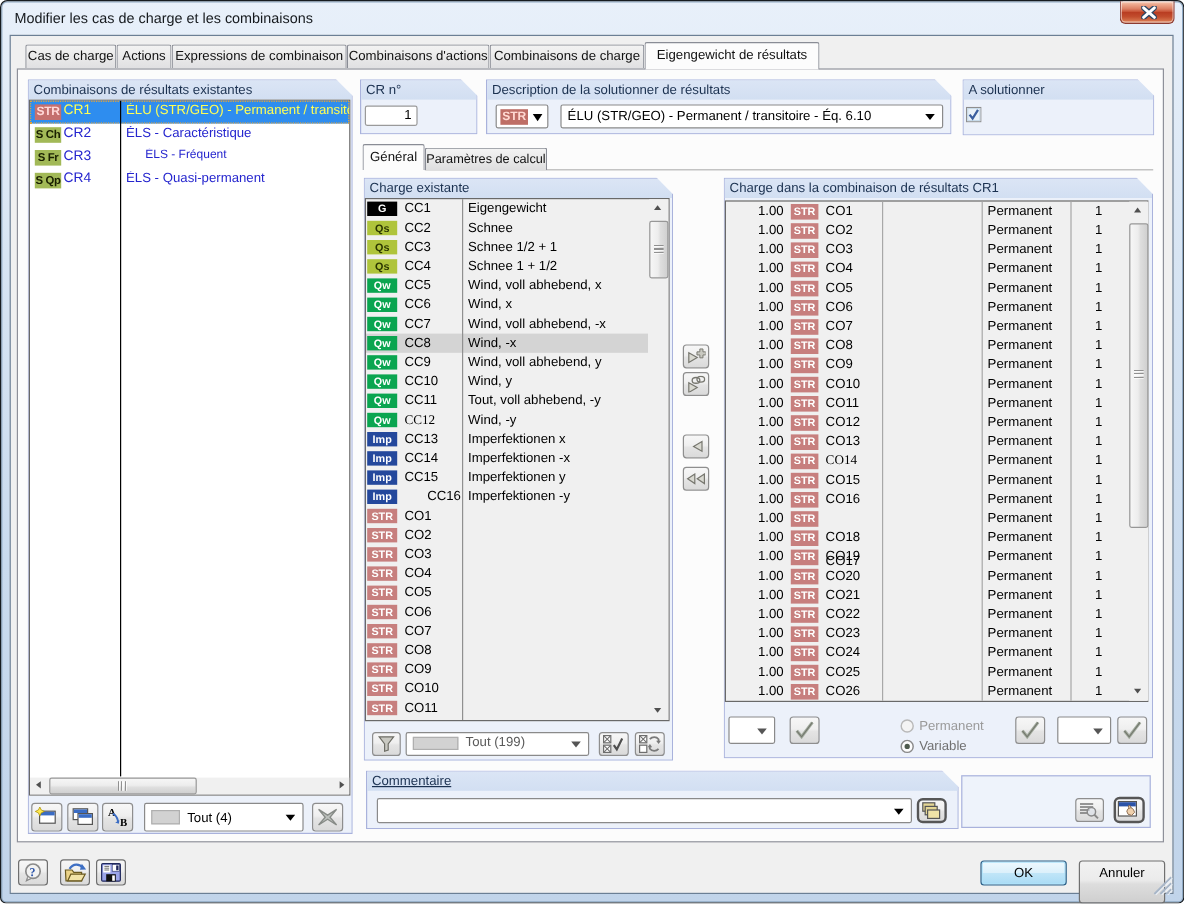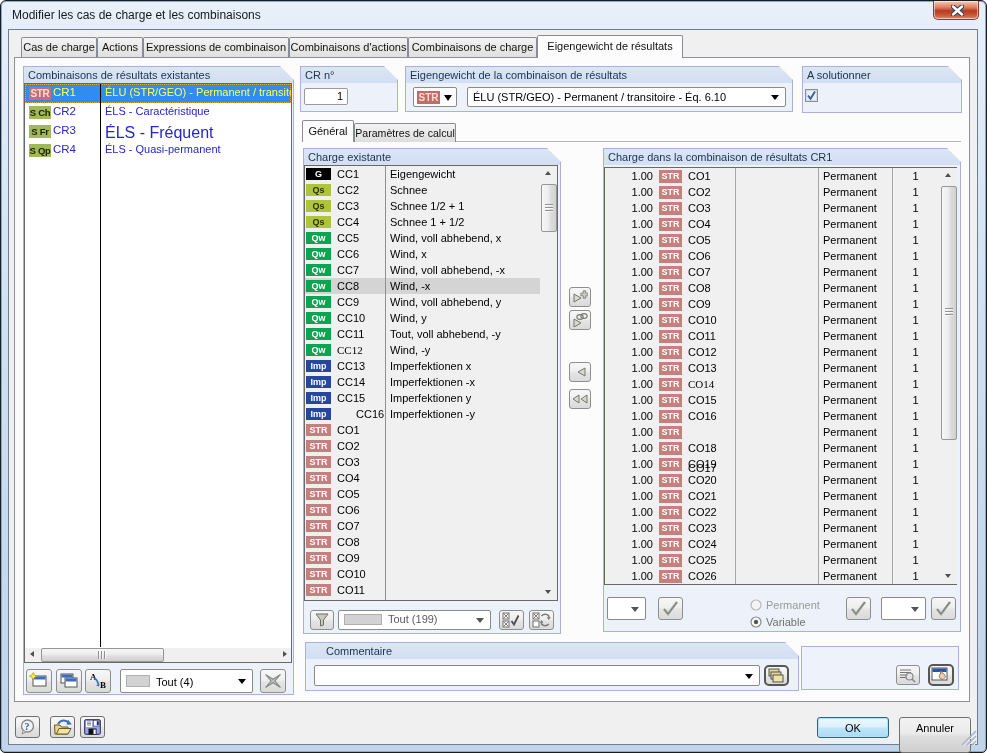--- a/index.html
+++ b/index.html
@@ -82,53 +82,53 @@
 <div class="grp" style="left:23px;top:66px;width:271px;height:629px;">
     <div class="band"></div>
     <div class="lbl" style="left:4px;">Combinaisons de résultats existantes</div>
   </div>
 <div class="grp" style="left:300px;top:66px;width:98px;height:46px;">
     <div class="band"></div>
     <div class="lbl" style="left:4px;">CR n°</div>
   </div>
 <div class="grp" style="left:405px;top:66px;width:388px;height:46px;">
     <div class="band"></div>
-    <div class="lbl" style="left:4px;">Eigengewicht de la combinaison de résultats</div>
+    <div class="lbl" style="left:4px;">Description de la solutionner de résultats</div>
   </div>
 <div class="grp" style="left:802px;top:66px;width:160px;height:47px;">
     <div class="band"></div>
     <div class="lbl" style="left:4px;">A solutionner</div>
   </div>
 <div class="grp" style="left:303px;top:148px;width:258px;height:486px;">
     <div class="band"></div>
     <div class="lbl" style="left:4px;">Charge existante</div>
   </div>
 <div class="grp" style="left:603px;top:148px;width:358px;height:484px;">
     <div class="band"></div>
     <div class="lbl" style="left:4px;">Charge dans la combinaison de résultats CR1</div>
   </div>
 <div class="grp" style="left:305px;top:642px;width:494px;height:49px;">
     <div class="band"></div>
-    <div class="lbl" style="left:20px;">Commentaire</div>
+    <div class="lbl" style="left:4px;text-decoration:underline;">Commentaire</div>
   </div>
 <div class="panel" style="left:801px;top:646px;width:158px;height:44px;"></div>
 <div class="hline" style="left:354px;top:141px;width:607px;"></div>
 <div class="mtab" style="left:354px;top:123px;height:19px;width:102px;background:linear-gradient(180deg,#F3F3F3,#E7E7E7 60%,#DDDDDE);"><span style="font-size:10.6px;">Paramètres de calcul</span></div>
 <div class="mtab on" style="left:302px;top:120px;height:22px;width:52px;">Général</div>
 <div class="list white" style="left:24px;top:83px;width:268px;height:580px;"></div>
 <div class="abs" style="left:25px;top:84px;width:266px;height:19px;background:#2E8DEF;outline:1px dotted #E0A53C;outline-offset:-1px;"></div>
 <div class="badge" style="left:29px;top:87px;width:22px;height:13px;line-height:13px;font-size:10px;letter-spacing:-0.3px;background:#C4706E;color:#FFD9D9;">STR</div>
 <div class="rowt" style="left:53px;top:86px;font-size:11.5px;color:#FFFF54;">CR1</div>
 <div class="rowt" style="left:105px;top:86px;font-size:11px;color:#FFFF54;width:186px;overflow:hidden;">ÉLU (STR/GEO) - Permanent / transitoi</div>
 <div class="badge" style="left:29px;top:106px;width:22px;height:13px;line-height:13px;font-size:9.5px;letter-spacing:-0.3px;background:#A2B957;color:#1A2000;">S Ch</div>
 <div class="rowt" style="left:53px;top:105px;font-size:11.5px;color:#2525CE;">CR2</div>
 <div class="rowt" style="left:105px;top:105px;font-size:11px;color:#2525CE;width:186px;overflow:hidden;">ÉLS - Caractéristique</div>
 <div class="badge" style="left:29px;top:125px;width:22px;height:13px;line-height:13px;font-size:9.5px;letter-spacing:-0.3px;background:#A2B957;color:#1A2000;">S Fr</div>
 <div class="rowt" style="left:53px;top:124px;font-size:11.5px;color:#2525CE;">CR3</div>
-<div class="rowt" style="left:105px;top:124px;font-size:16px;color:#2525CE;width:206px;overflow:hidden;">ÉLS - Fréquent</div>
+<div class="rowt" style="left:121px;top:124px;font-size:10px;color:#2525CE;width:206px;overflow:hidden;">ÉLS - Fréquent</div>
 <div class="badge" style="left:29px;top:144px;width:22px;height:13px;line-height:13px;font-size:9.5px;letter-spacing:-0.3px;background:#A2B957;color:#1A2000;">S Qp</div>
 <div class="rowt" style="left:53px;top:143px;font-size:11.5px;color:#2525CE;">CR4</div>
 <div class="rowt" style="left:105px;top:143px;font-size:11px;color:#2525CE;width:186px;overflow:hidden;">ÉLS - Quasi-permanent</div>
 <div class="vline" style="left:100px;top:84px;height:563px;background:#000;"></div>
 <div class="sbtrack" style="left:25px;top:648px;width:266px;height:14px;"></div>
 <div class="arr lf" style="left:30px;top:651px;"></div>
 <div class="arr rt" style="left:283px;top:651px;"></div>
 <div class="sbthumb h" style="left:41px;top:648px;width:123px;height:14px;"></div>
 <div class="griph" style="left:98px;top:651px;height:8px;"></div>
 <div class="btn" style="left:26px;top:669px;width:26px;height:24px;"></div>

